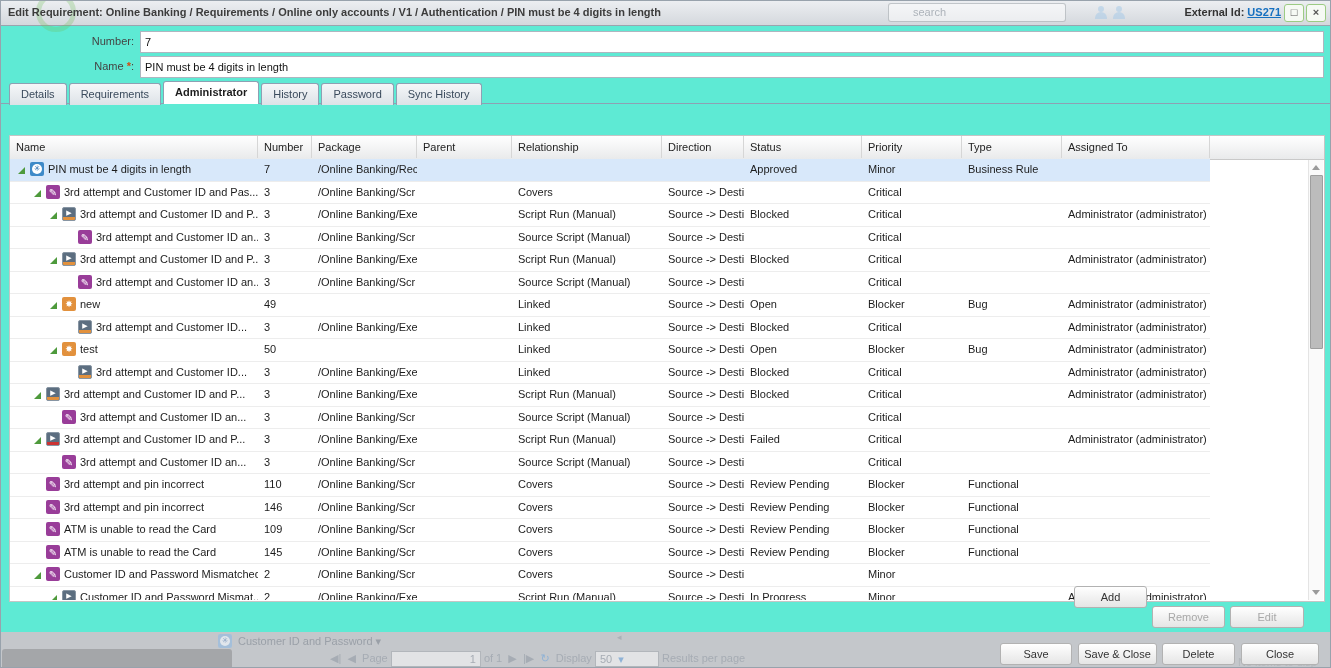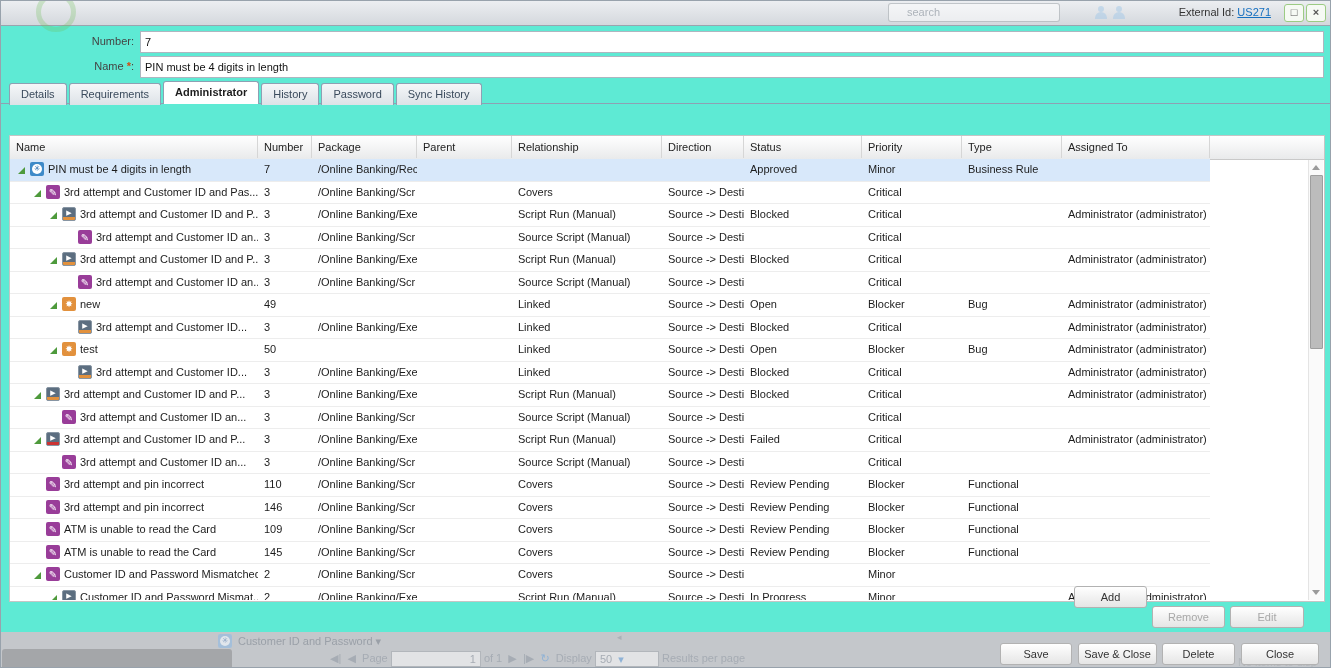--- a/index.html
+++ b/index.html
@@ -5,25 +5,25 @@
   html,body{margin:0;padding:0}
   body{width:1331px;height:668px;position:relative;overflow:hidden;
        font-family:"Liberation Sans",sans-serif;font-size:11px;background:#c4c7cb;-webkit-font-smoothing:antialiased}
   .abs{position:absolute}
   
   #titlebar{left:0;top:0;width:1331px;height:25px;
     background:linear-gradient(#edeff2,#d4d8dd);border-bottom:1px solid #9aa4ae;z-index:5}
   #title-text{left:8px;top:0;line-height:25px;font-weight:bold;color:#3c3c3c;white-space:nowrap}
   #logo-hint{left:36px;top:-8px;width:30px;height:30px;border:5px solid rgba(110,190,90,.28);border-radius:50%}
   #bg-search{left:888px;top:3px;width:152px;height:17px;background:rgba(255,255,255,.5);
-    border:1px solid rgba(150,156,162,.55);border-radius:3px;color:#adb3ba;line-height:17px;padding-left:18px}
+    border:1px solid rgba(150,156,162,.55);border-radius:3px;color:#adb3ba;line-height:17px;padding-left:24px}
   .figure{width:14px;height:13px;opacity:.55}
   .figure .head{position:absolute;left:4px;top:0;width:6px;height:6px;border-radius:50%;background:#a9cbe8}
   .figure .bodyp{position:absolute;left:1px;top:6px;width:12px;height:7px;border-radius:6px 6px 0 0;background:#a9cbe8}
-  #extid{right:60px;top:0;line-height:25px;font-weight:normal;color:#333}
+  #extid{right:50px;top:0;line-height:25px;font-weight:bold;color:#333}
   #extid a{color:#1670c0;text-decoration:underline;cursor:pointer}
   .winbtn{top:4px;width:18px;height:16px;border:1px solid #9ccb84;border-radius:3px;background:#f6faf4;
     color:#555;text-align:center;line-height:14px;font-size:11px;font-weight:bold;cursor:pointer}
   
   #modal{left:0;top:25px;width:1329px;height:607px;background:#5eead4;border-left:1px solid #a8b0b8;border-right:4px solid #000000;z-index:4}
   .frow-label{width:128px;text-align:right;color:#444;line-height:22px}
   .star{color:#d24a12;font-weight:bold}
   .field{left:139px;width:1174px;height:16px;border:1px solid #aeb6c0;padding:2px 4px;
     font:11px "Liberation Sans",sans-serif;color:#111;background:#fff}
   
@@ -122,20 +122,21 @@
   <div id="logo-hint" class="abs"></div>
   <div id="bg-search" class="abs">search</div>
   <div class="figure abs" style="left:1094px;top:6px">
       <span class="head"></span>
       <span class="bodyp"></span>
     </div>
   <div class="figure abs" style="left:1112px;top:6px">
       <span class="head"></span>
       <span class="bodyp"></span>
     </div>
+  <div id="title-text" class="abs">Edit Requirement: Online Banking / Requirements / Online only accounts / V1 / Authentication / PIN must be 4 digits in length</div>
   <div id="extid" class="abs">
     <span>External Id:</span>
     <a>US271</a>
   </div>
   <div class="winbtn abs" style="right:27px">□</div>
   <div class="winbtn abs" style="right:5px">×</div>
 </div>
 
 <div id="modal" class="abs">
   <div class="abs frow-label" style="left:5px;top:5px">Number:</div>

